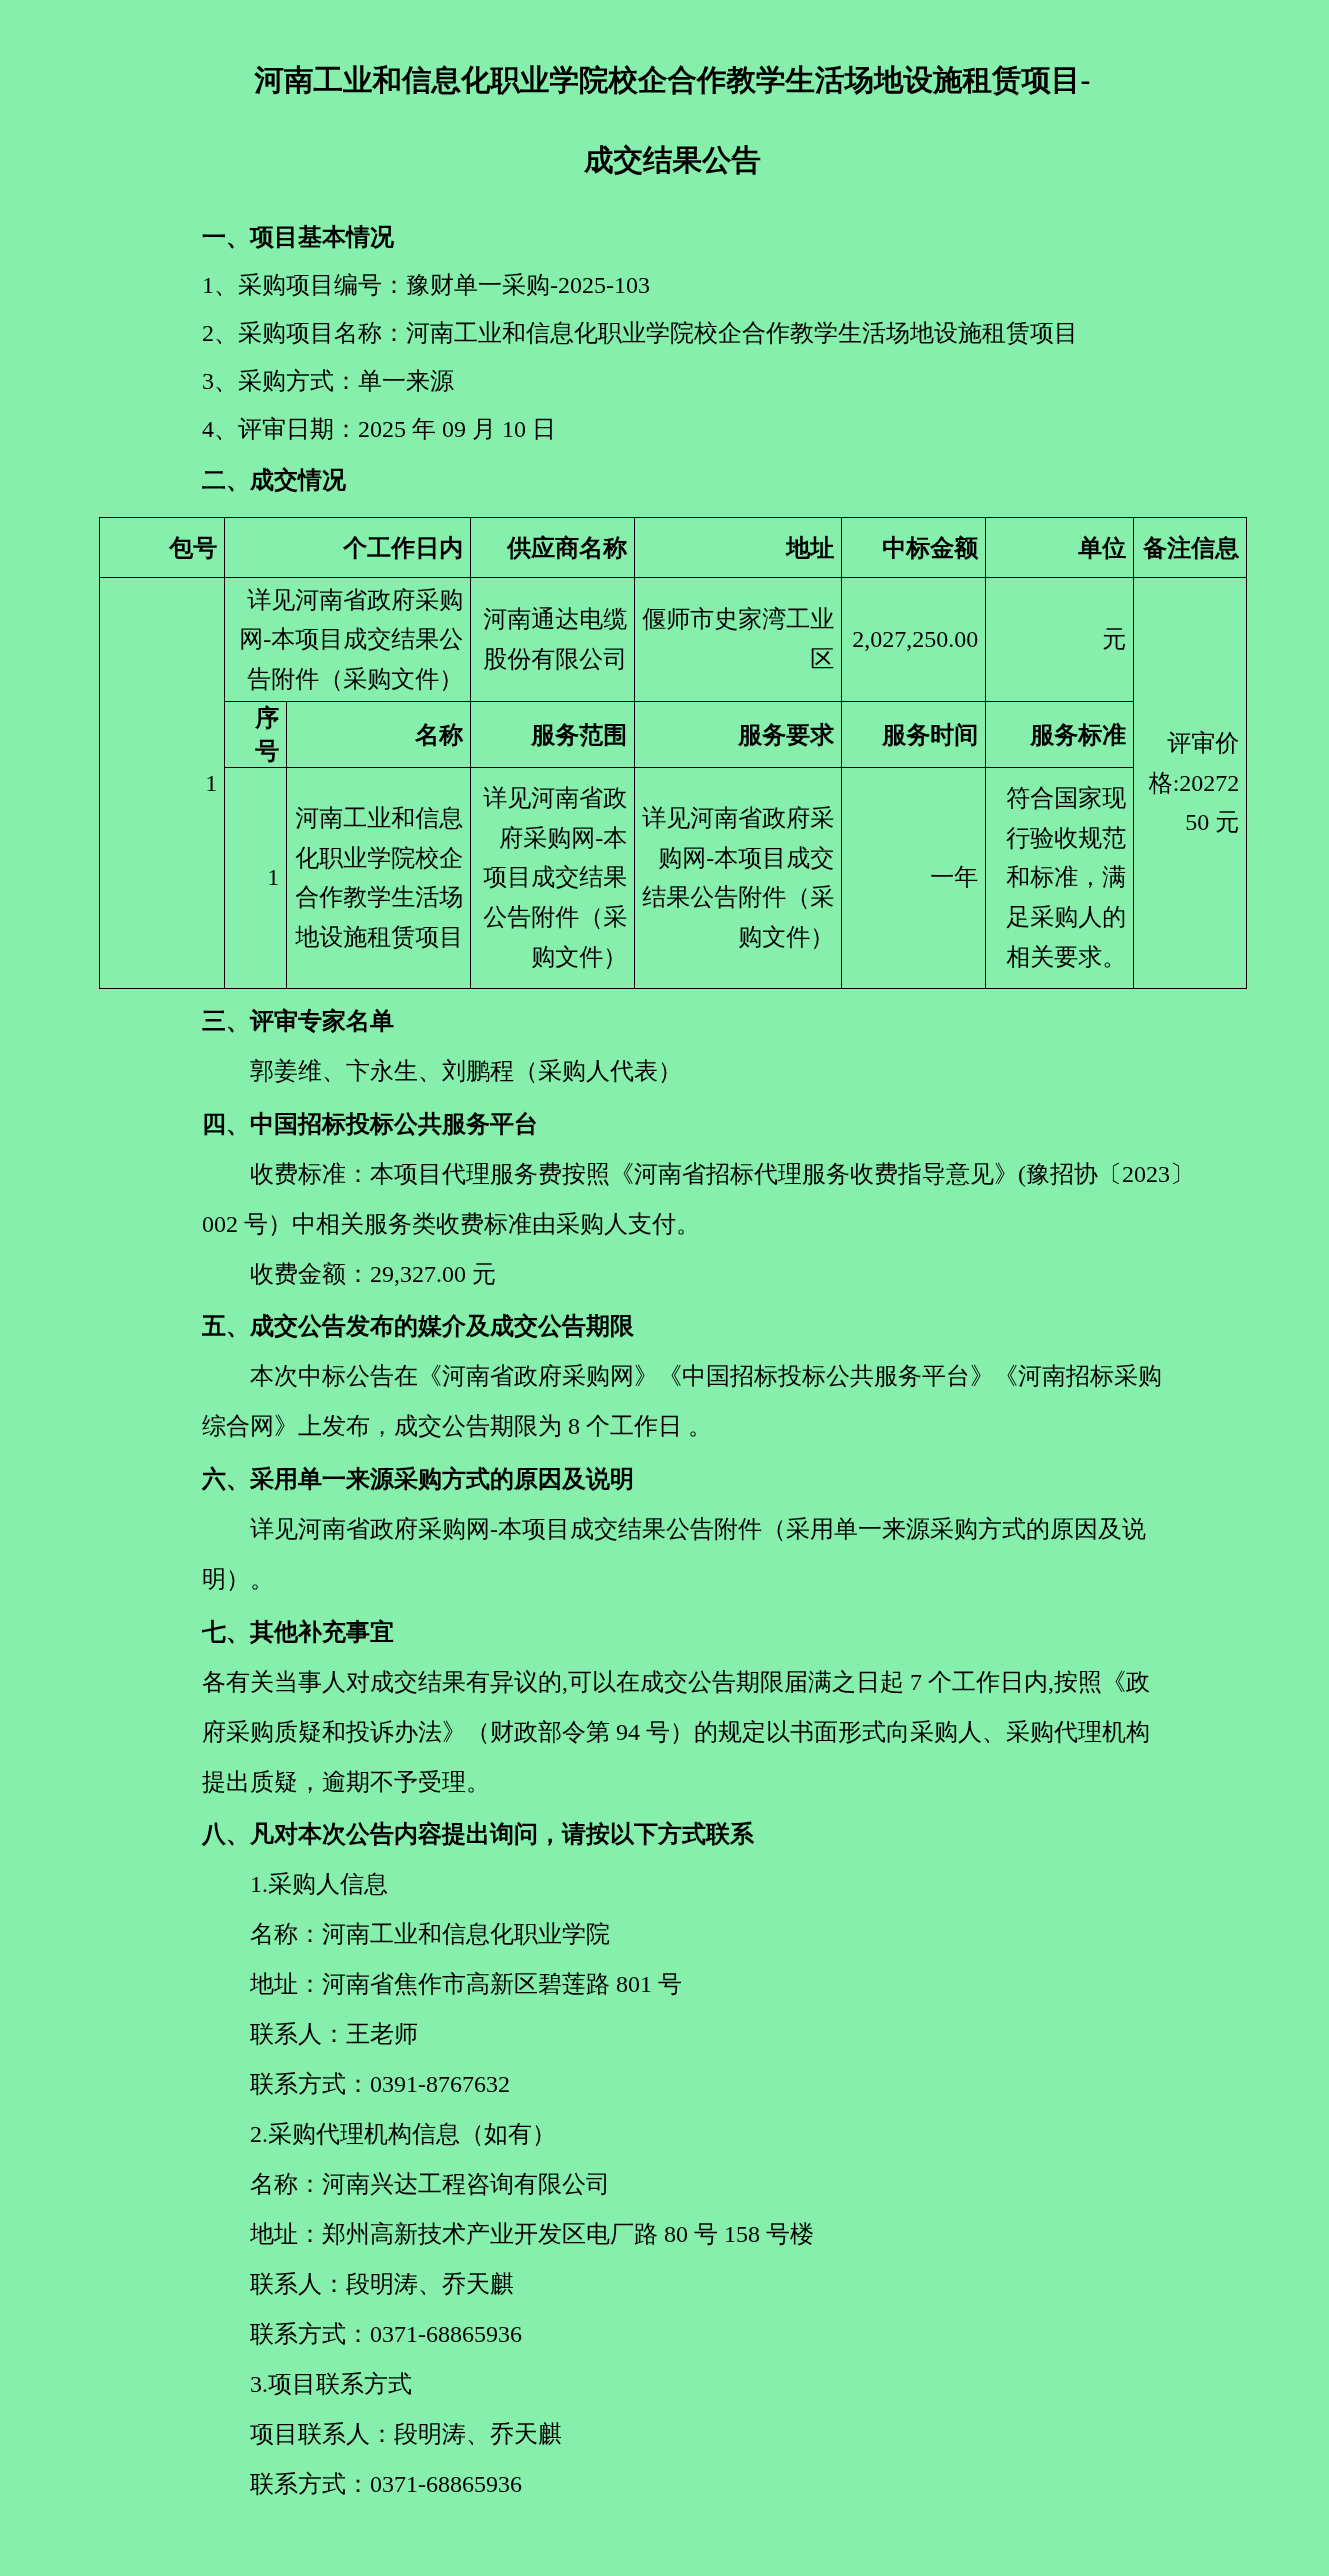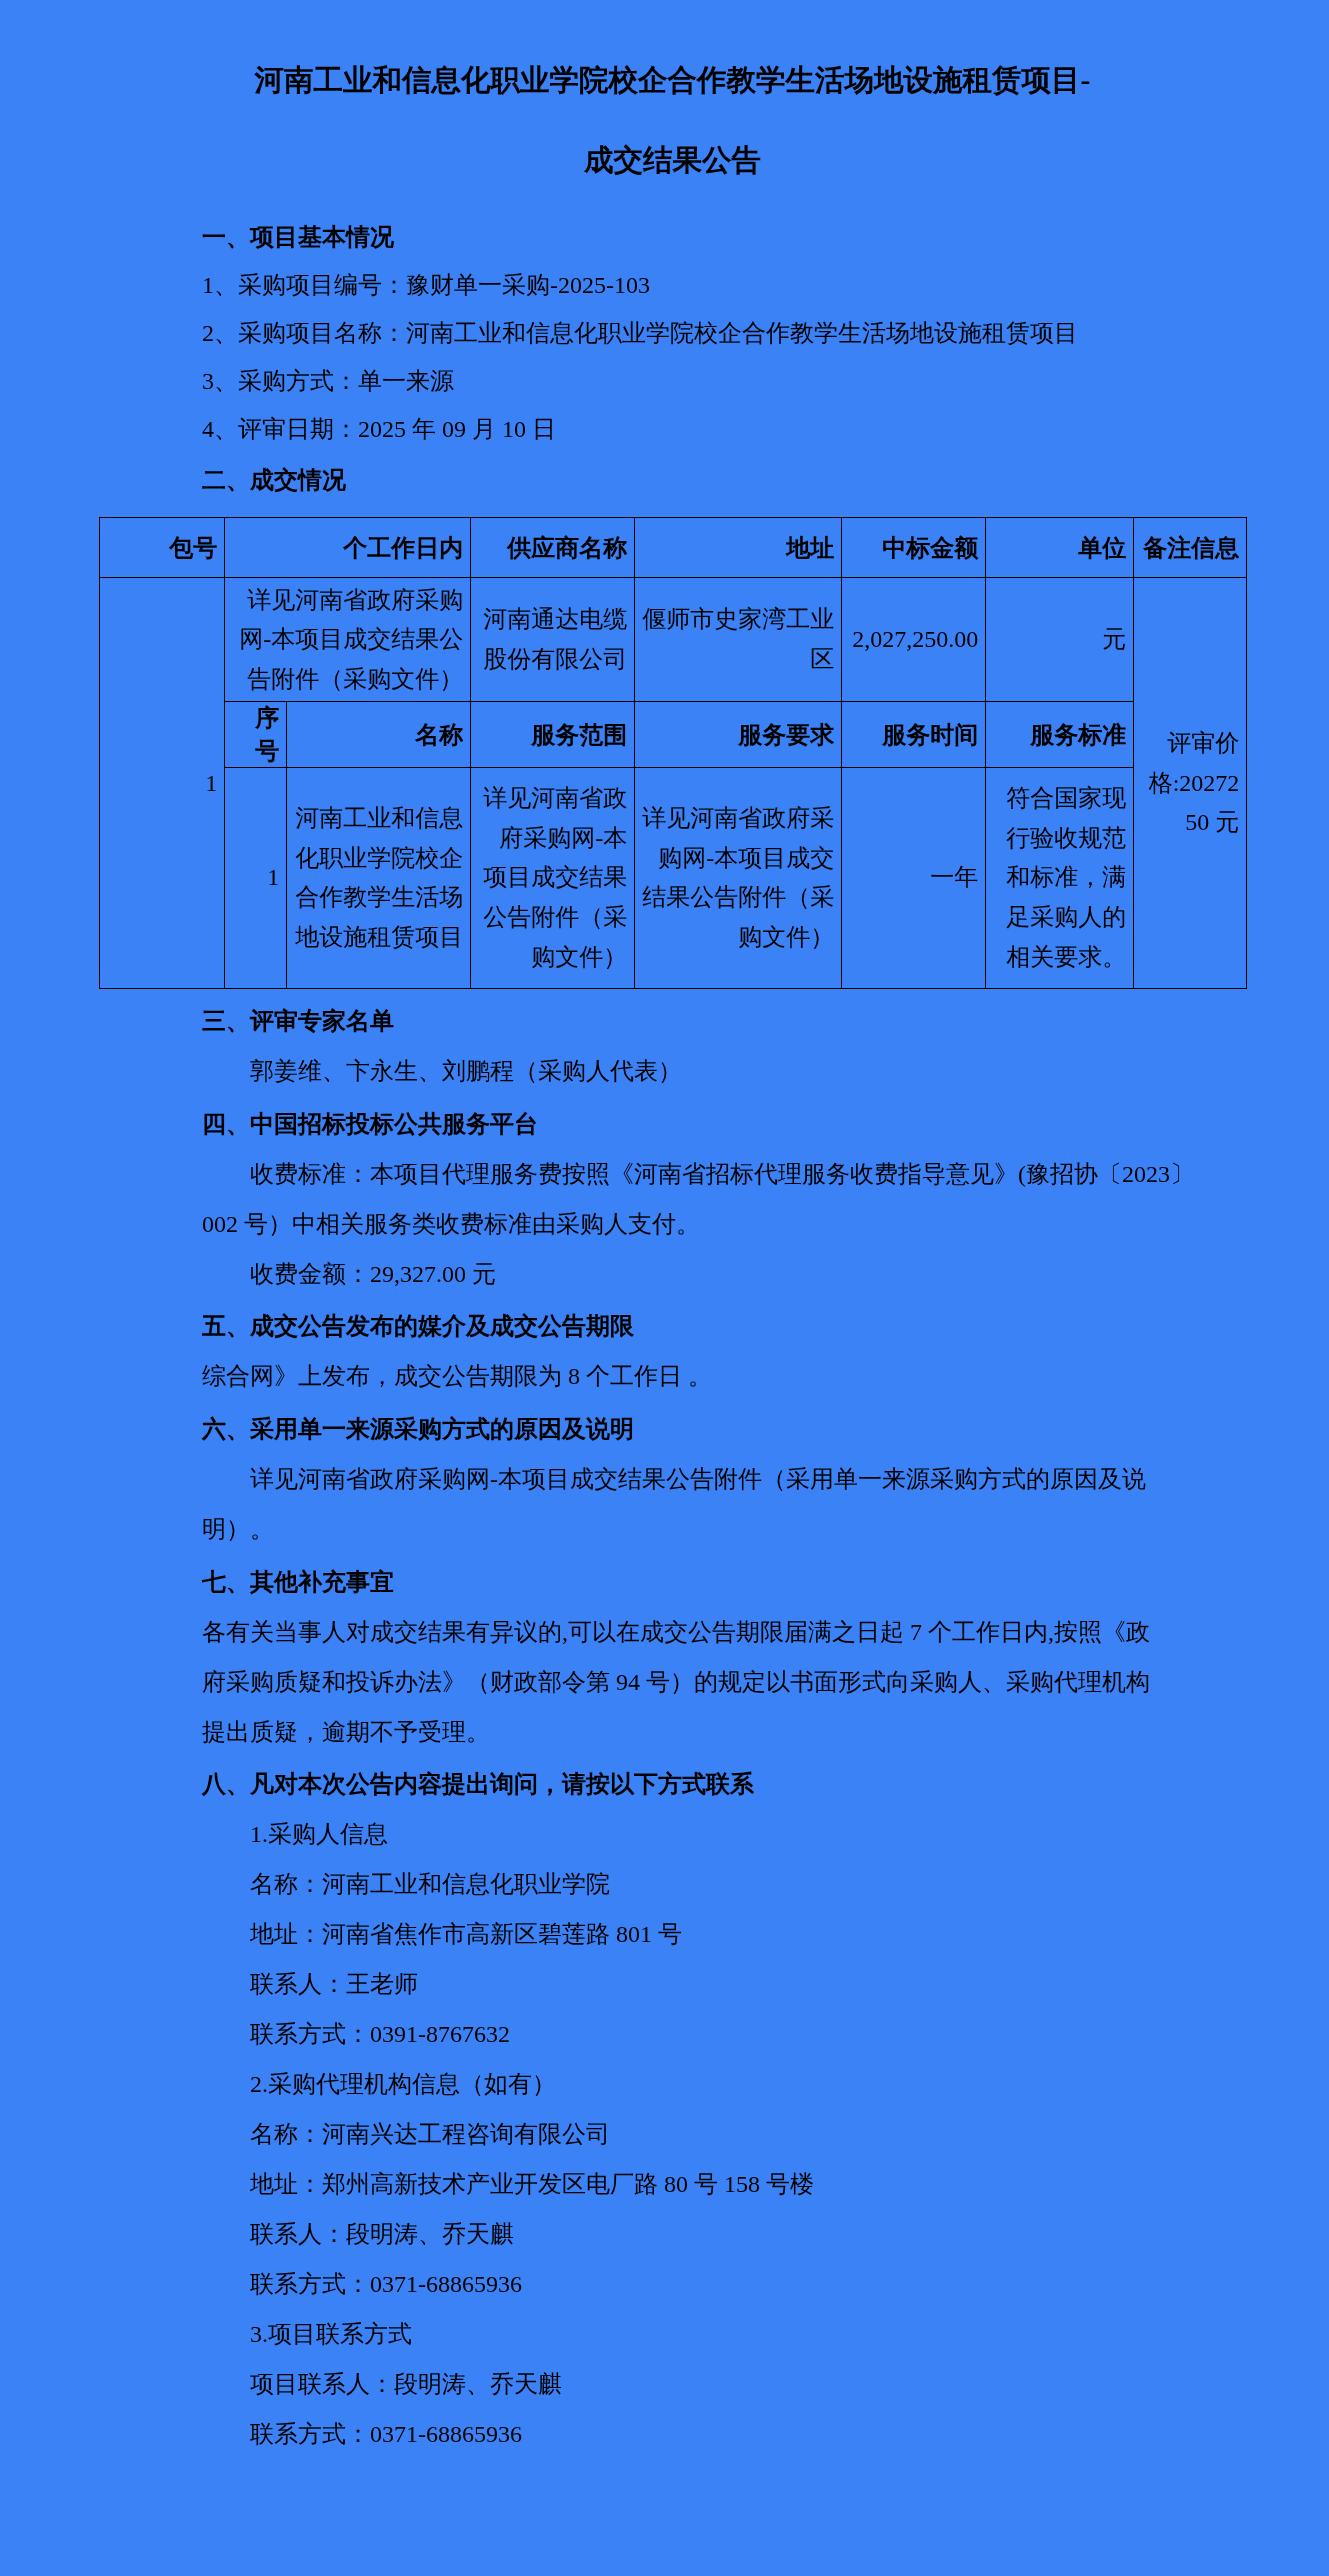--- a/index.html
+++ b/index.html
@@ -1,21 +1,21 @@
 <!DOCTYPE html>
 <html style="font-size:10.7px"><head>
 <meta charset="utf-8">
 <style>
   html,body{margin:0;padding:0;background:#ffffff;}
   .page{
     position:relative;
     width:1330px;height:2576px;
     box-sizing:border-box;
     padding:40px 84px 13.4px 99px;
-    background:#3b82f6;color:#000000;
+    background:#86efac;color:#000000;
     font-family:"Liberation Serif","DejaVu Serif",serif;
     overflow:hidden;
   }
   .title{
     text-align:center;font-weight:bold;
     font-size:29.5px;line-height:80px;
     margin:0 0 13.4px 0;
   }
   .title .tline{display:block;}
   .block{font-size:24px;}
@@ -118,20 +118,21 @@
     </table>
 
   <div class="block block-b">
     <div class="ln h">三、评审专家名单</div>
     <div class="ln ind">郭姜维、卞永生、刘鹏程（采购人代表）</div>
     <div class="ln h">四、中国招标投标公共服务平台</div>
     <div class="ln ind">收费标准：本项目代理服务费按照《河南省招标代理服务收费指导意见》(豫招协〔2023〕</div>
     <div class="ln">002 号）中相关服务类收费标准由采购人支付。</div>
     <div class="ln ind">收费金额：29,327.00 元</div>
     <div class="ln h">五、成交公告发布的媒介及成交公告期限</div>
+    <div class="ln ind">本次中标公告在《河南省政府采购网》《中国招标投标公共服务平台》《河南招标采购</div>
     <div class="ln">综合网》上发布，成交公告期限为 8 个工作日 。</div>
     <div class="ln h">六、采用单一来源采购方式的原因及说明</div>
     <div class="ln ind">详见河南省政府采购网-本项目成交结果公告附件（采用单一来源采购方式的原因及说</div>
     <div class="ln">明）。</div>
     <div class="ln h">七、其他补充事宜</div>
     <div class="ln">各有关当事人对成交结果有异议的,可以在成交公告期限届满之日起 7 个工作日内,按照《政</div>
     <div class="ln">府采购质疑和投诉办法》（财政部令第 94 号）的规定以书面形式向采购人、采购代理机构</div>
     <div class="ln">提出质疑，逾期不予受理。</div>
     <div class="ln h">八、凡对本次公告内容提出询问，请按以下方式联系</div>
     <div class="ln ind">1.采购人信息</div>

